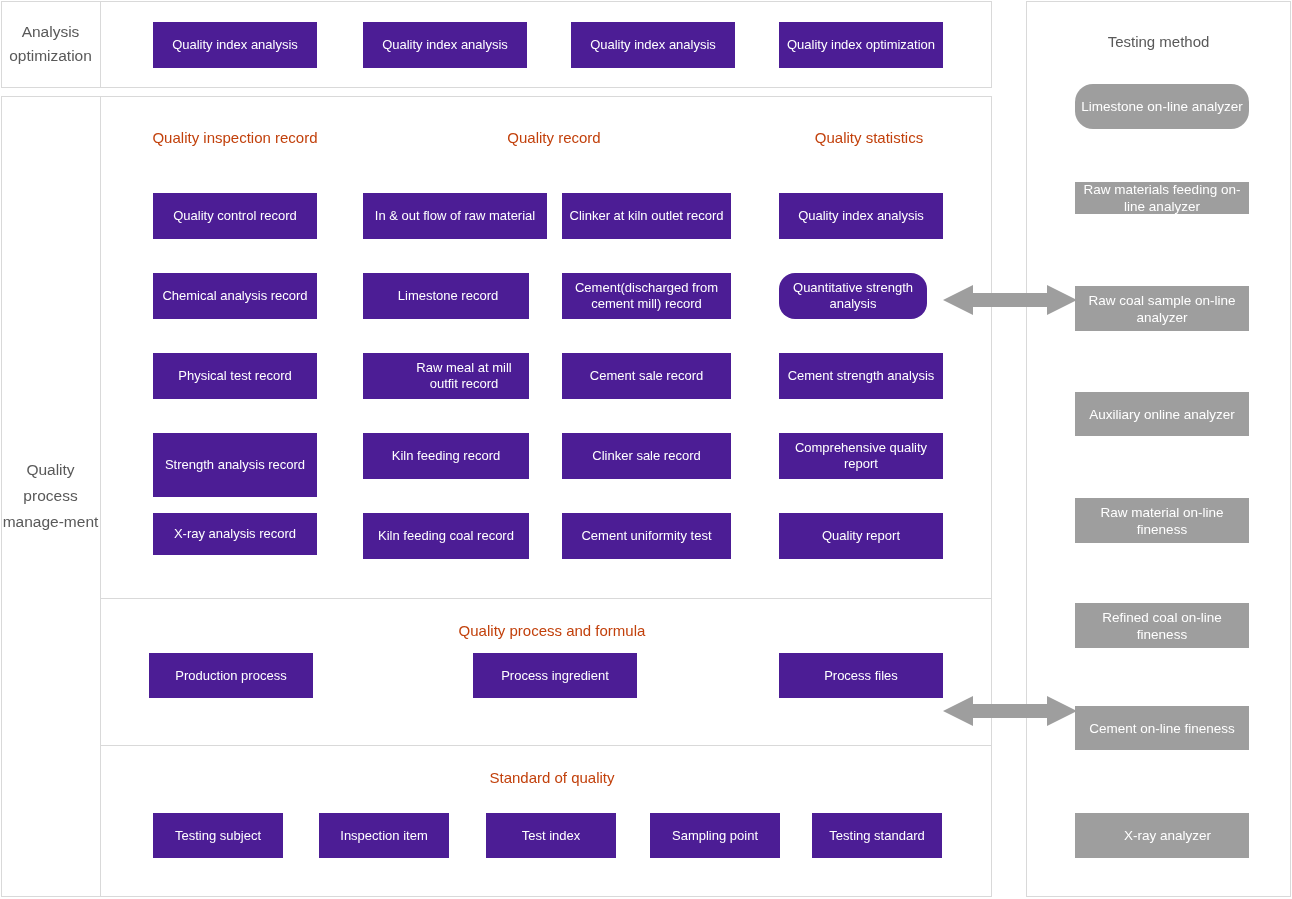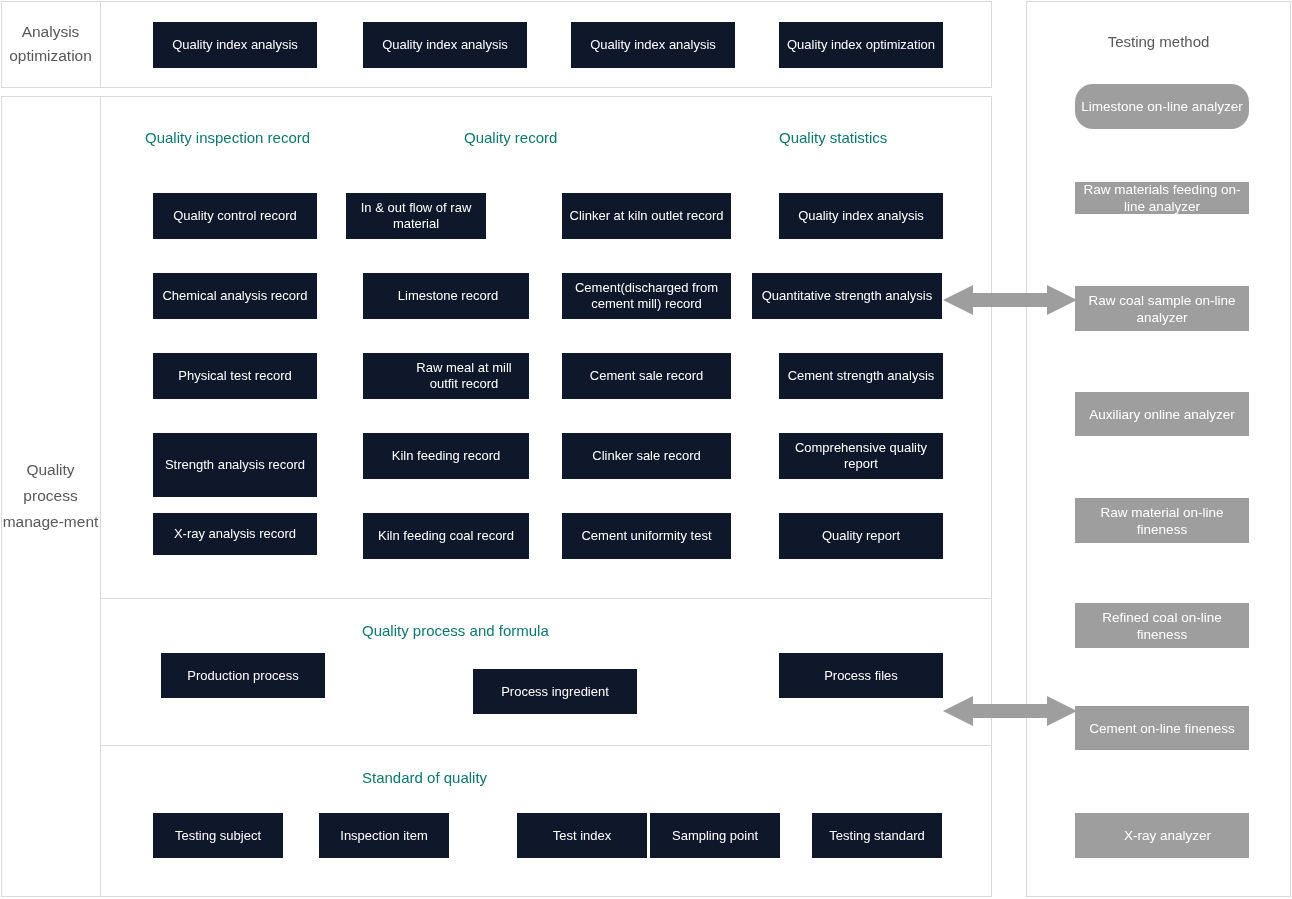--- a/index.html
+++ b/index.html
@@ -26,25 +26,25 @@
   }
   .vdiv{position:absolute;width:1px;background:#d9d9d9;}
   .hdiv{position:absolute;height:1px;background:#d9d9d9;}
 
   
   .box{
     position:absolute;box-sizing:border-box;
     display:flex;align-items:center;justify-content:center;text-align:center;
     color:#ffffff;font-size:13px;line-height:16px;padding:2px 6px;
   }
-  .box.orange{background:#0f172a;}
+  .box.orange{background:#4c1d95;}
   .box.grey{background:#9e9e9e;font-size:13.5px;line-height:17px;}
 
   .sect-title{
-    position:absolute;text-align:left;font-size:15px;color:#0f766e;
+    position:absolute;text-align:center;font-size:15px;color:#c2410c;
   }
 
   
   #panel-right{left:1026px;top:1px;width:265px;height:896px;}
   #testing-title{
     position:absolute;left:1026px;top:33px;width:265px;text-align:center;
     font-size:15px;color:#595959;
   }
 
   
@@ -71,47 +71,47 @@
 <div class="sect-title" style="left:145px;top:129px;width:180px;">Quality inspection record</div>
 <div class="sect-title" style="left:464px;top:129px;width:180px;">Quality record</div>
 <div class="sect-title" style="left:779px;top:129px;width:180px;">Quality statistics</div>
 
 <div class="box orange" style="left:153px;top:193px;width:164px;height:46px;">Quality control record</div>
 <div class="box orange" style="left:153px;top:273px;width:164px;height:46px;">Chemical analysis record</div>
 <div class="box orange" style="left:153px;top:353px;width:164px;height:46px;">Physical test record</div>
 <div class="box orange" style="left:153px;top:433px;width:164px;height:64px;">Strength analysis record</div>
 <div class="box orange" style="left:153px;top:513px;width:164px;height:42px;">X-ray analysis record</div>
 
-<div class="box orange" style="left:346px;top:193px;width:140px;height:46px;text-align:center;">In &amp; out flow of raw material</div>
+<div class="box orange" style="left:363px;top:193px;width:184px;height:46px;text-align:center;">In &amp; out flow of raw material</div>
 <div class="box orange" style="left:363px;top:273px;width:166px;height:46px;padding-left:10px;">Limestone record</div>
 <div class="box orange" style="left:363px;top:353px;width:166px;height:46px;padding-left:42px;">Raw meal at mill outfit record</div>
 <div class="box orange" style="left:363px;top:433px;width:166px;height:46px;">Kiln feeding record</div>
 <div class="box orange" style="left:363px;top:513px;width:166px;height:46px;">Kiln feeding coal record</div>
 
 <div class="box orange" style="left:562px;top:193px;width:169px;height:46px;">Clinker at kiln outlet record</div>
 <div class="box orange" style="left:562px;top:273px;width:169px;height:46px;">Cement(discharged from cement mill) record</div>
 <div class="box orange" style="left:562px;top:353px;width:169px;height:46px;">Cement sale record</div>
 <div class="box orange" style="left:562px;top:433px;width:169px;height:46px;">Clinker sale record</div>
 <div class="box orange" style="left:562px;top:513px;width:169px;height:46px;">Cement uniformity test</div>
 
 <div class="box orange" style="left:779px;top:193px;width:164px;height:46px;">Quality index analysis</div>
-<div class="box orange" style="left:752px;top:273px;width:190px;height:46px;">Quantitative strength analysis</div>
+<div class="box orange" style="left:779px;top:273px;width:148px;height:46px;border-radius:16px;">Quantitative strength analysis</div>
 <div class="box orange" style="left:779px;top:353px;width:164px;height:46px;">Cement strength analysis</div>
 <div class="box orange" style="left:779px;top:433px;width:164px;height:46px;">Comprehensive quality report</div>
 <div class="box orange" style="left:779px;top:513px;width:164px;height:46px;">Quality report</div>
 
 <div class="sect-title" style="left:362px;top:622px;width:380px;">Quality process and formula</div>
-<div class="box orange" style="left:161px;top:653px;width:164px;height:45px;">Production process</div>
-<div class="box orange" style="left:473px;top:653px;width:164px;height:45px;margin-top:16px;">Process ingredient</div>
+<div class="box orange" style="left:149px;top:653px;width:164px;height:45px;">Production process</div>
+<div class="box orange" style="left:473px;top:653px;width:164px;height:45px;">Process ingredient</div>
 <div class="box orange" style="left:779px;top:653px;width:164px;height:45px;">Process files</div>
 
 <div class="sect-title" style="left:362px;top:769px;width:380px;">Standard of quality</div>
 <div class="box orange" style="left:153px;top:813px;width:130px;height:45px;">Testing subject</div>
 <div class="box orange" style="left:319px;top:813px;width:130px;height:45px;">Inspection item</div>
-<div class="box orange" style="left:486px;top:813px;width:130px;height:45px;margin-left:31px;">Test index</div>
+<div class="box orange" style="left:486px;top:813px;width:130px;height:45px;">Test index</div>
 <div class="box orange" style="left:650px;top:813px;width:130px;height:45px;">Sampling point</div>
 <div class="box orange" style="left:812px;top:813px;width:130px;height:45px;">Testing standard</div>
 
 <div class="panel" id="panel-right"></div>
 <div id="testing-title">Testing method</div>
 
 <div class="box grey" style="left:1075px;top:84px;width:174px;height:45px;border-radius:18px;">Limestone  on-line analyzer</div>
 <div class="box grey" style="left:1075px;top:182px;width:174px;height:32px;">Raw materials feeding on-line analyzer</div>
 <div class="box grey" style="left:1075px;top:286px;width:174px;height:45px;">Raw coal sample on-line analyzer</div>
 <div class="box grey" style="left:1075px;top:392px;width:174px;height:44px;">Auxiliary online analyzer</div>

